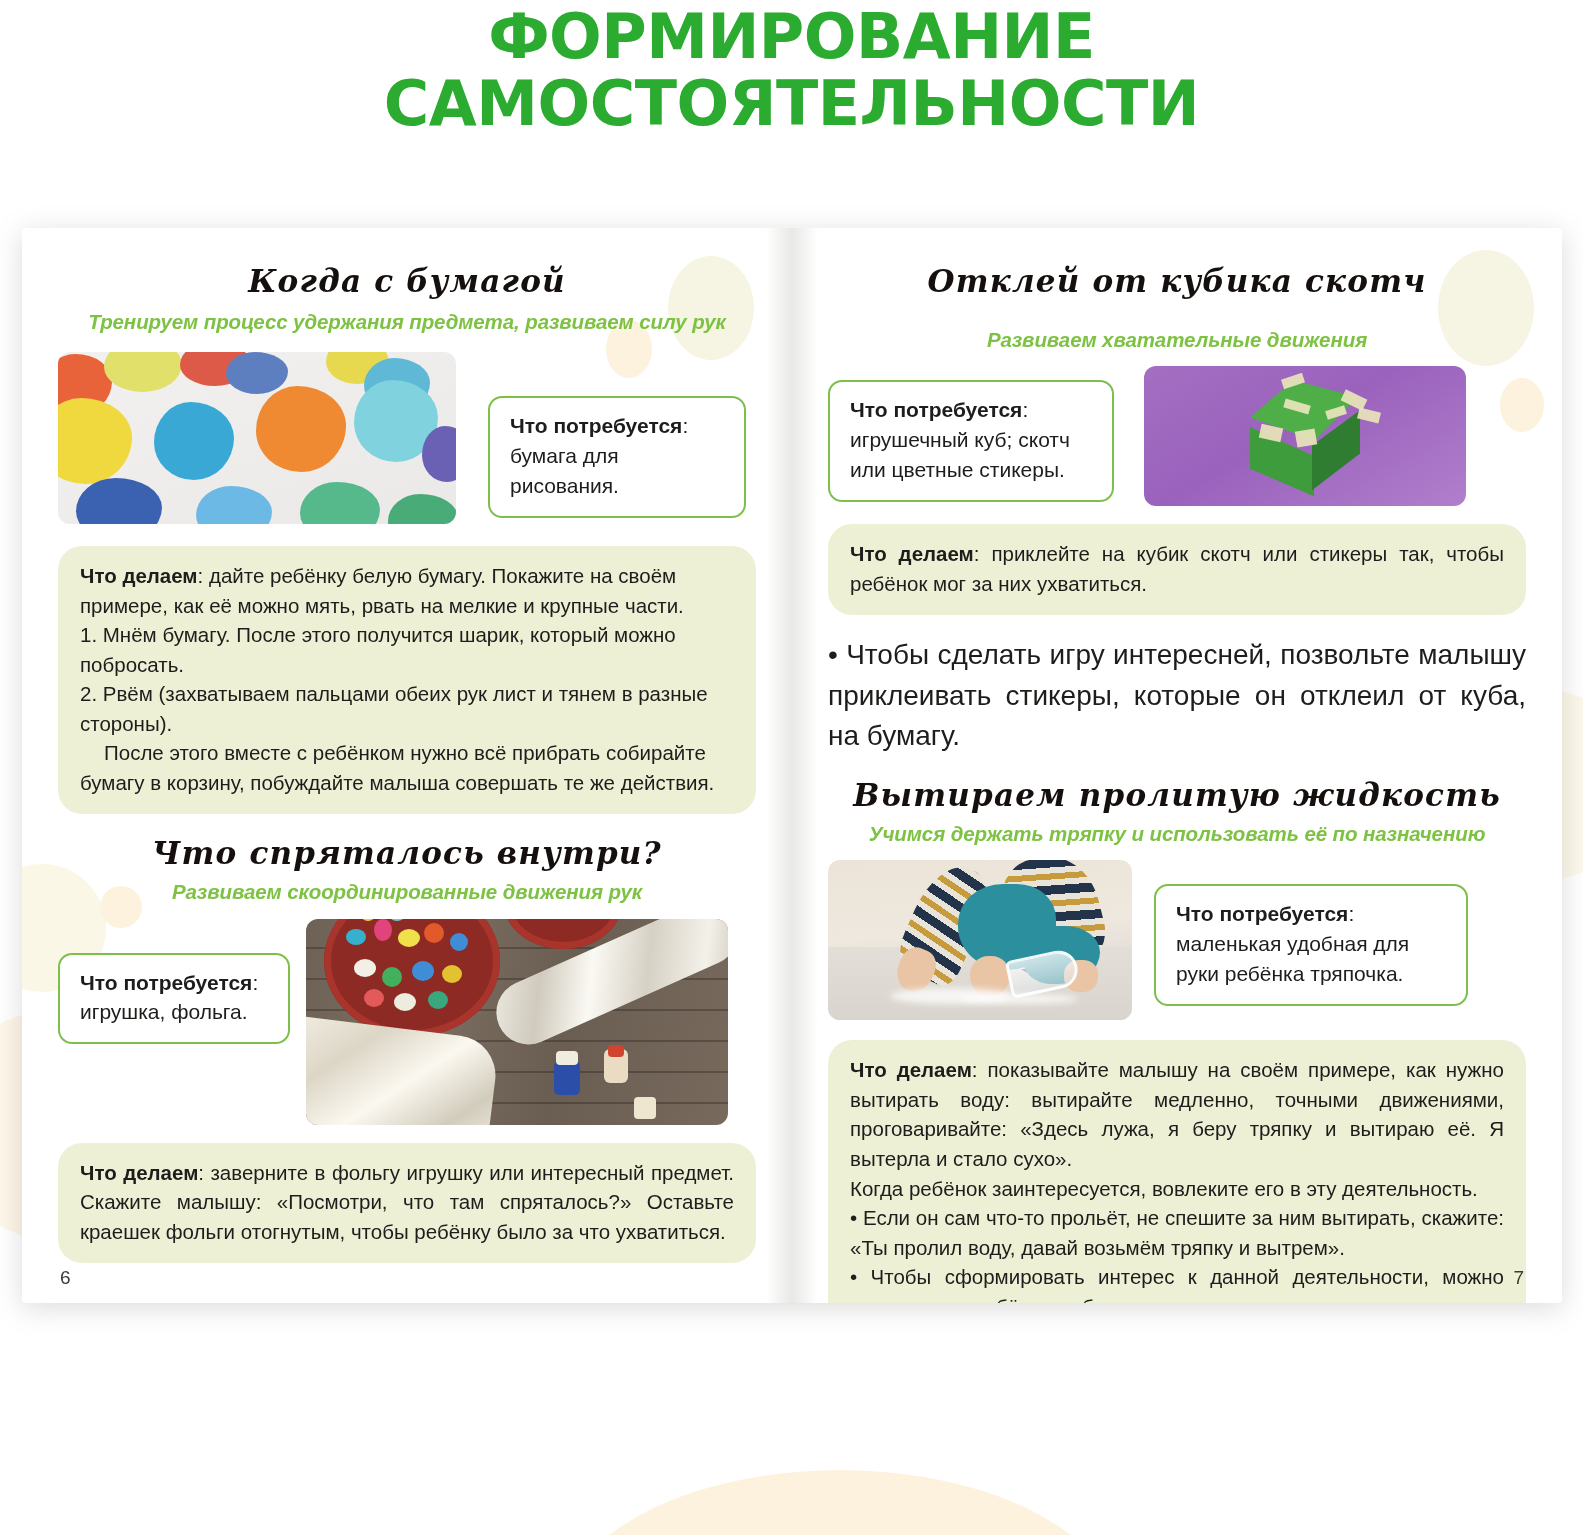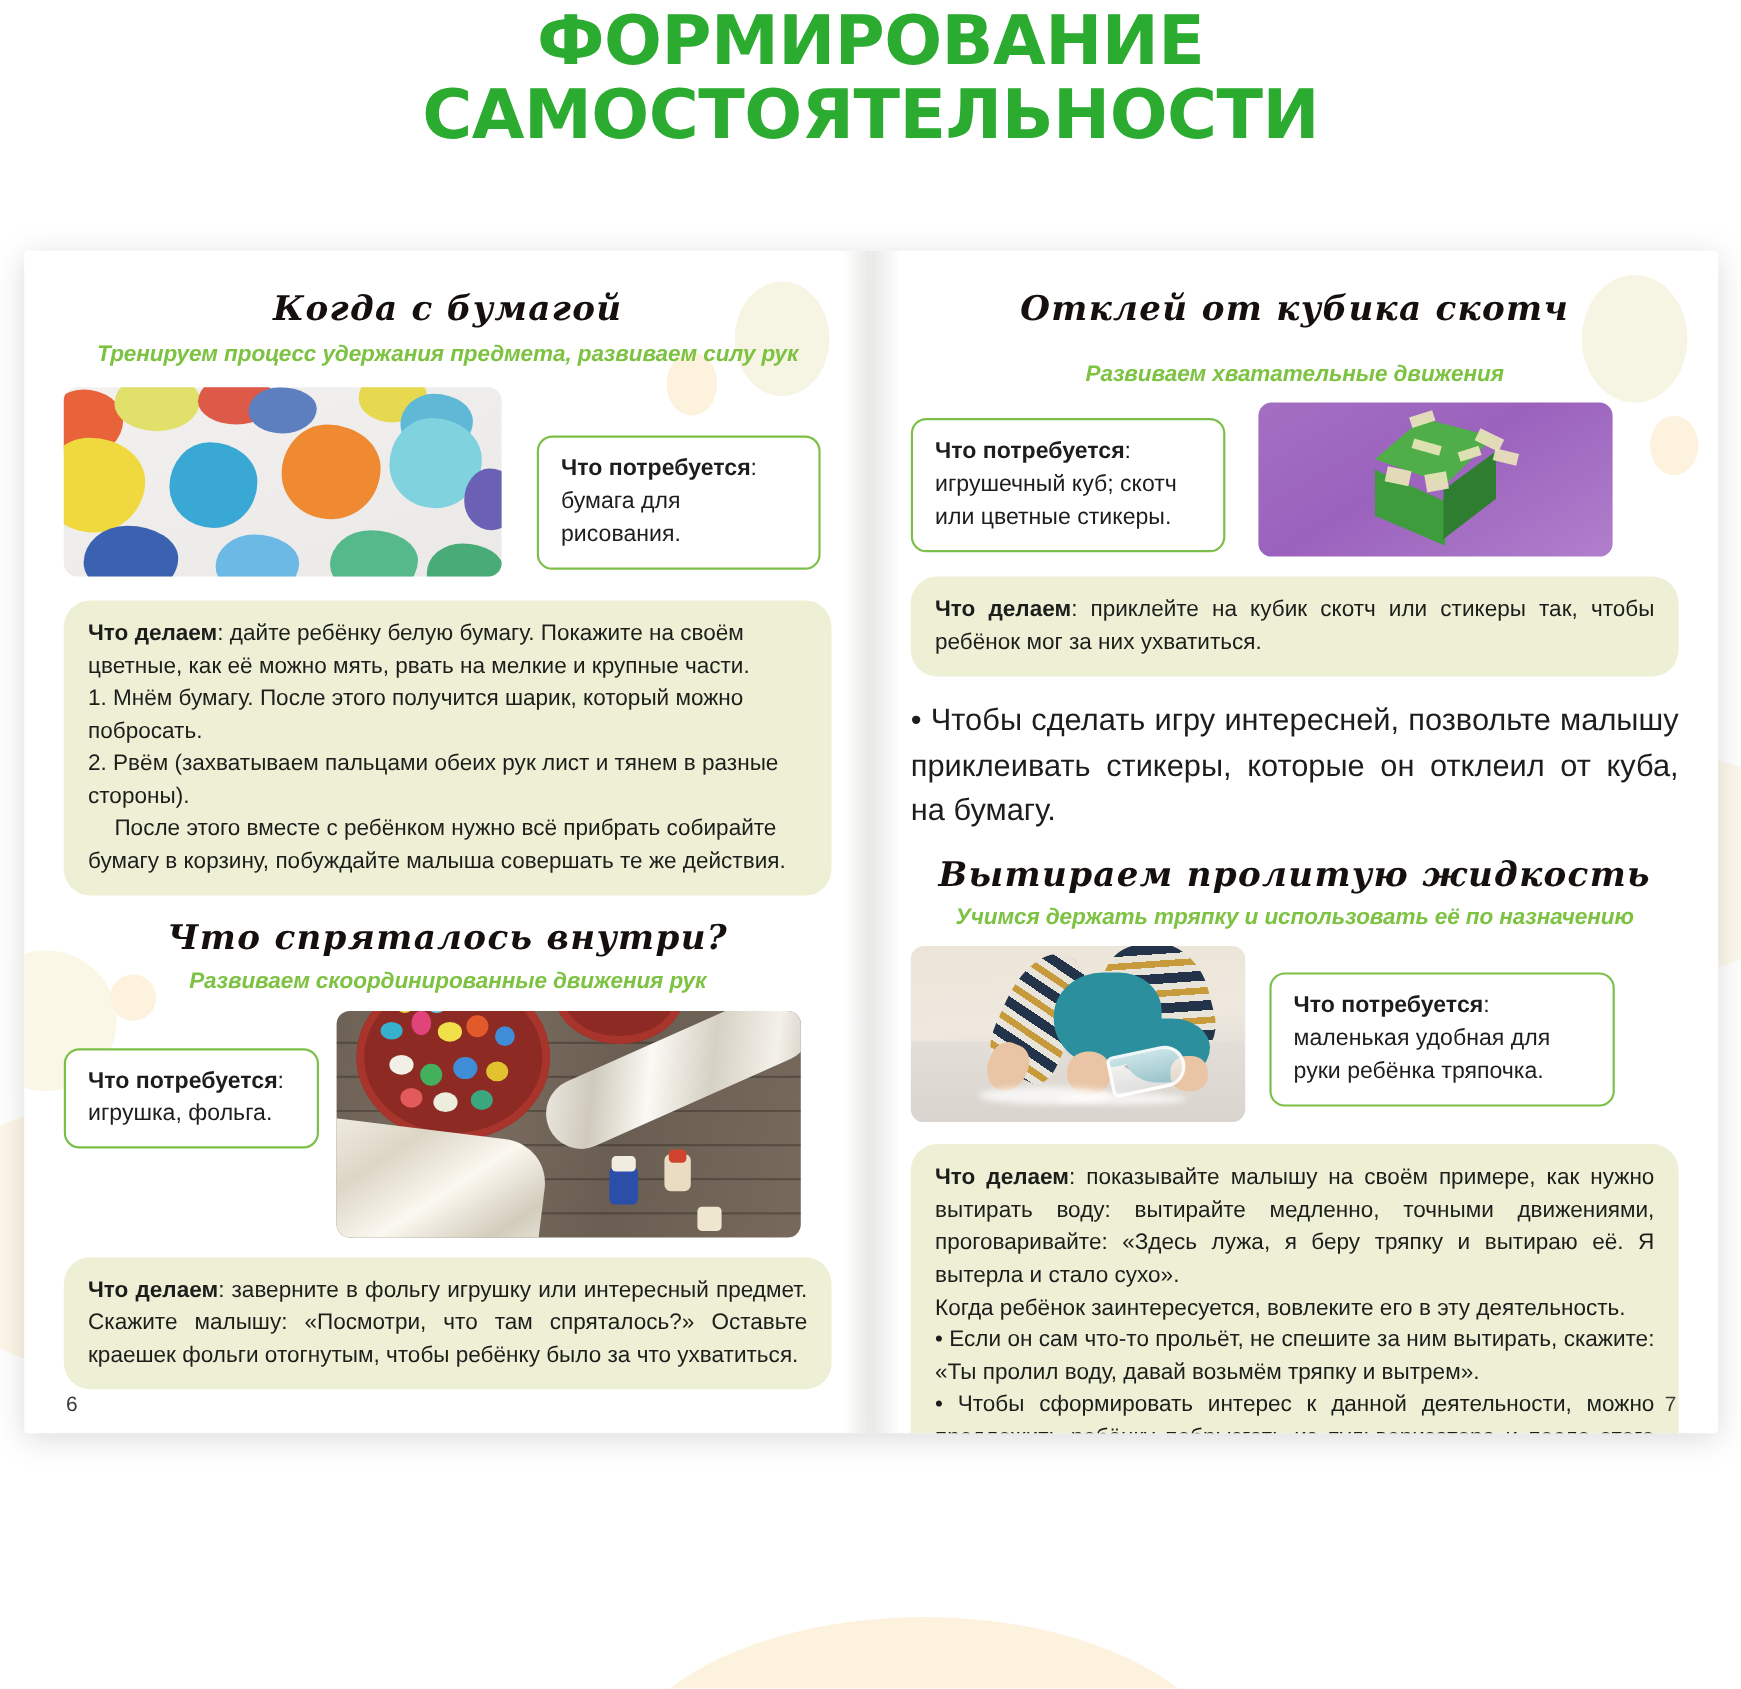--- a/index.html
+++ b/index.html
@@ -231,21 +231,21 @@
           <div class="wad" style="left:330px; top:142px;width:70px; height:52px; background:#49ab77;"></div>
         </div>
 
         <div class="need-box" style="width:258px; margin-left:32px; margin-top:44px;">
           <b>Что потребуется</b>:<br>
           <span>бумага для рисования.</span>
         </div>
       </div>
 
       <div class="do-box" style="margin-top:22px;">
-        <p class="nj"><b>Что делаем</b>: <span>дайте ребёнку белую бумагу. Покажите на своём цветные, как её можно мять, рвать на мелкие и крупные части.</span></p>
+        <p class="nj"><b>Что делаем</b>: <span>дайте ребёнку белую бумагу. Покажите на своём примере, как её можно мять, рвать на мелкие и крупные части.</span></p>
         <p class="nj">1. Мнём бумагу. После этого получится шарик, который можно побросать.</p>
         <p class="nj">2. Рвём (захватываем пальцами обеих рук лист и тянем в разные стороны).</p>
         <p class="nj indent">После этого вместе с ребёнком нужно всё прибрать  собирайте бумагу в корзину, побуждайте малыша совершать те же действия.</p>
       </div>
 
       <div class="script-head" style="margin-top:22px;">Что спряталось внутри?</div>
       <div class="sub-head" style="margin-top:8px;">Развиваем скоординированные движения рук</div>
 
       <div style="display:flex; align-items:flex-start; margin-top:14px;">
         <div class="need-box" style="width:232px; margin-top:34px;">

